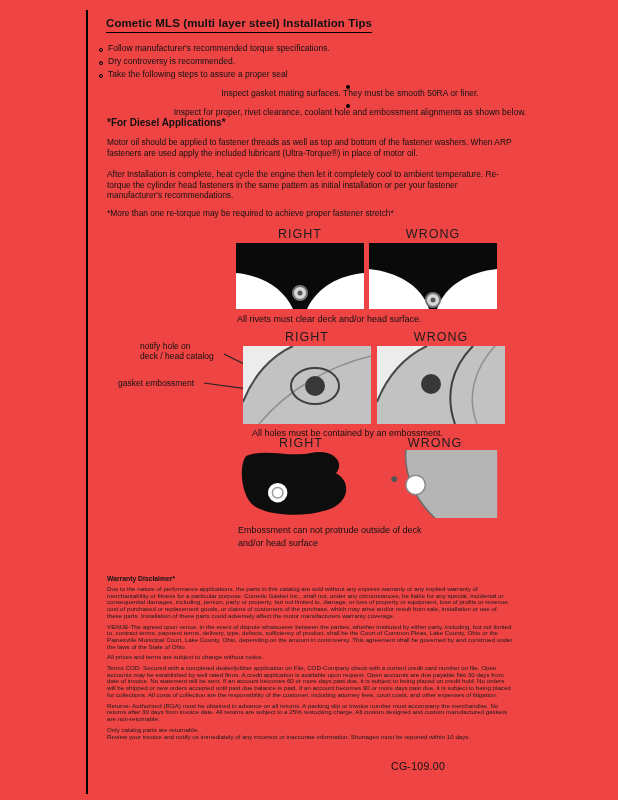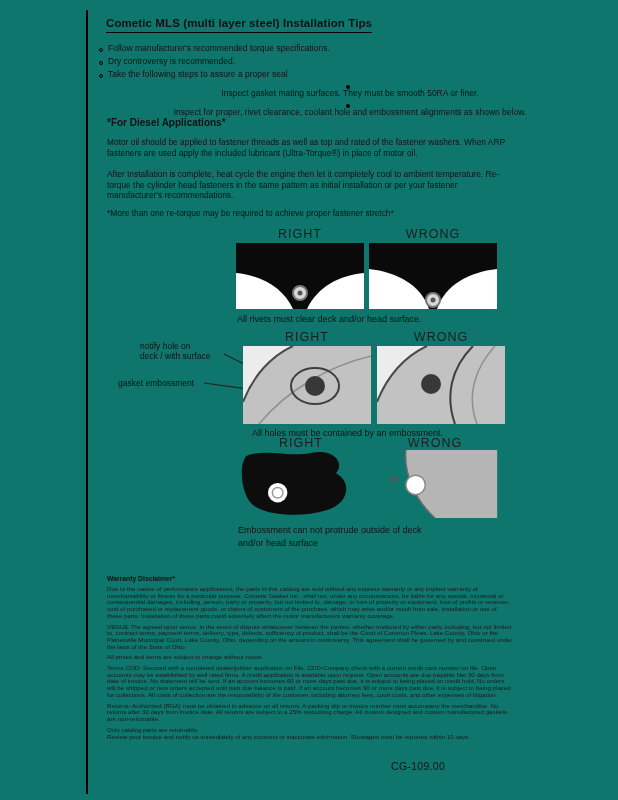--- a/index.html
+++ b/index.html
@@ -1,18 +1,18 @@
 <!DOCTYPE html>
 <html><head>
 <meta charset="utf-8">
 <style>
   * { margin:0; padding:0; box-sizing:border-box; }
   html,body { background:#ffffff; }
   body { font-family:"Liberation Sans", sans-serif; color:#111; }
-  .page { position:relative; width:618px; height:800px; background:#0f766e; overflow:hidden; }
+  .page { position:relative; width:618px; height:800px; background:#ef4444; overflow:hidden; }
 
   .spine { position:absolute; left:86px; top:10px; width:2px; height:784px; background:#000; }
 
   .title { position:absolute; left:106px; top:17px; font-size:11.5px; font-weight:bold;
            display:inline-block; border-bottom:1.5px solid #000; padding-bottom:3px; letter-spacing:.1px; }
 
   .tips { position:absolute; left:99px; top:44px; width:480px; font-size:8.5px; }
   .tip-row { display:flex; align-items:center; margin-bottom:3.5px; line-height:9.5px; }
   .tip-row.sub { padding-left:22px;flex-direction:column; }
   .mk-o { flex:0 0 auto; width:4px; height:4px; border:1px solid #000; border-radius:50%; margin:2px 5px 0 0; }
@@ -65,21 +65,21 @@
       <span class="mk-f"></span>
       <span>Inspect gasket mating surfaces.  They must be smooth 50RA or finer.</span>
     </div>
     <div class="tip-row sub">
       <span class="mk-f"></span>
       <span>Inspect for proper, rivet clearance, coolant hole and embossment alignments as shown below.</span>
     </div>
   </div>
 
   <h2 class="h-diesel">*For Diesel Applications*</h2>
-  <p class="para para1">Motor oil should be applied to fastener threads as well as top and rated of the fastener washers. When ARP fasteners are used apply the included lubricant (Ultra-Torque®) in place of motor oil.</p>
+  <p class="para para1">Motor oil should be applied to fastener threads as well as top and bottom of the fastener washers. When ARP fasteners are used apply the included lubricant (Ultra-Torque®) in place of motor oil.</p>
   <p class="para para2">After Installation is complete, heat cycle the engine then let it completely cool to ambient temperature. Re-torque the cylinder head fasteners in the same pattern as initial installation or per your fastener manufacturer's recommendations.</p>
   <p class="note">*More than one re-torque may be required to achieve proper fastener stretch*</p>
 
   <div class="dg-label" style="left:236px; top:227px;">RIGHT</div>
   <div class="dg-label" style="left:369px; top:227px;">WRONG</div>
 
   <svg class="panel" style="left:236px; top:243px;" width="128" height="66" viewBox="0 0 128 66">
     <rect width="128" height="66" fill="#0a0a0a"></rect>
     <path d="M0,66 L0,30 C24,32 47,44 57,66 Z" fill="#ffffff"></path>
     <path d="M128,66 L128,30 C104,32 81,44 71,66 Z" fill="#ffffff"></path>
@@ -93,21 +93,21 @@
     <circle cx="64" cy="57" r="7" fill="#d9d9d9" stroke="#777" stroke-width="2"></circle>
     <circle cx="64" cy="57" r="2.5" fill="#555"></circle>
   </svg>
   <div class="caption" style="left:237px; top:314px;">All rivets must clear deck and/or head surface.</div>
 
   <div class="dg-label" style="left:243px; top:330px;">RIGHT</div>
   <div class="dg-label" style="left:377px; top:330px;">WRONG</div>
 
   <div class="side-label" style="left:140px; top:341px;">
     <div>notify hole on</div>
-    <div>deck / with surface</div>
+    <div>deck / head catalog</div>
   </div>
   <div class="side-label" style="left:118px; top:378px;">gasket embossment</div>
 
   <svg class="leader" width="74" height="48" viewBox="0 0 74 48">
     <line x1="20" y1="4" x2="48" y2="18" stroke="#222" stroke-width="1.2"></line>
     <line x1="0" y1="33" x2="58" y2="41" stroke="#222" stroke-width="1.2"></line>
   </svg>
 
   <svg class="panel" style="left:243px; top:346px;" width="128" height="78" viewBox="0 0 128 78">
     <rect width="128" height="78" fill="#c2c2c2"></rect>

